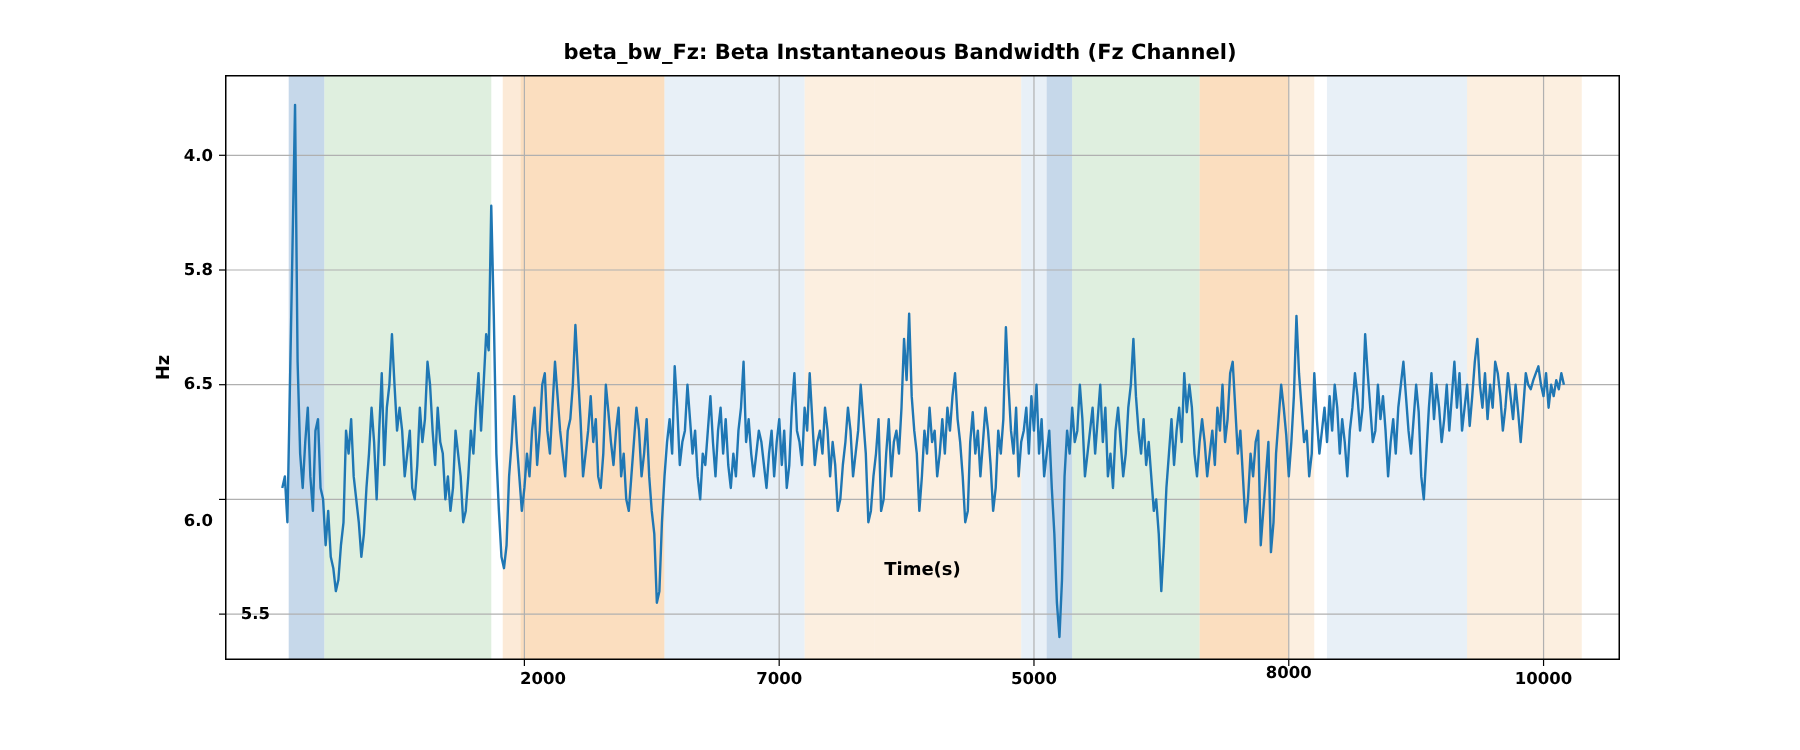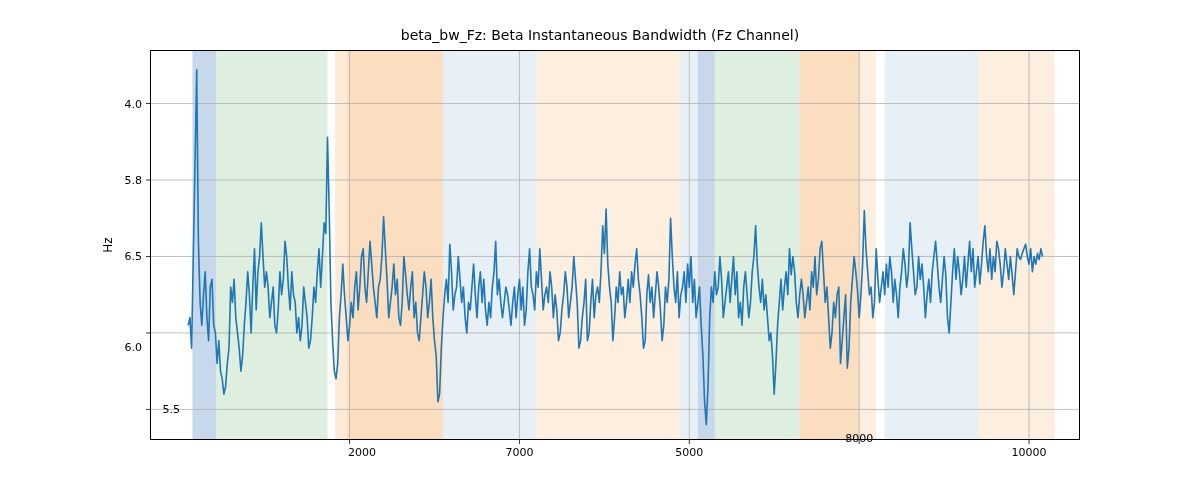--- a/index.html
+++ b/index.html
@@ -9,20 +9,21 @@
     height: 500px;
     background: #ffffff;
     font-family: "DejaVu Sans", Arial, sans-serif;
     font-size: 12px;
     color: #000;
   }
   .figure {
     position: relative;
     width: 1200px;
     height: 408px;
+    font-weight: bold;
   }
   .title {
     position: absolute;
     left: 0;
     right: 0;
     top: 27px;
     text-align: center;
     font-size: 14px;
   }
   .axes {
@@ -106,29 +107,30 @@
         <line x1="709.1780821917808" x2="709.1780821917808" y1="390" y2="394" stroke="#000" stroke-width="0.8"></line>
         <line x1="879.0410958904109" x2="879.0410958904109" y1="390" y2="394" stroke="#000" stroke-width="0.8"></line>
         <line x1="0" x2="-4" y1="359.4117647058823" y2="359.4117647058823" stroke="#000" stroke-width="0.8"></line>
         <line x1="0" x2="-4" y1="282.9411764705882" y2="282.9411764705882" stroke="#000" stroke-width="0.8"></line>
         <line x1="0" x2="-4" y1="206.4705882352941" y2="206.4705882352941" stroke="#000" stroke-width="0.8"></line>
         <line x1="0" x2="-4" y1="129.99999999999994" y2="129.99999999999994" stroke="#000" stroke-width="0.8"></line>
         <line x1="0" x2="-4" y1="53.5294117647058" y2="53.5294117647058" stroke="#000" stroke-width="0.8"></line>
       </svg>
   </div>
 
+  <div class="xlabel">Time(s)</div>
   <div class="ylabel">
     <span>Hz</span>
   </div>
 
   <div id="tick-container">
       <div class="ticklabel" style="left: 362px; top: 446px; transform: translateX(-50%);">2000</div>
       <div class="ticklabel" style="left: 519.452px; top: 446px; transform: translateX(-50%);">7000</div>
       <div class="ticklabel" style="left: 689.315px; top: 446px; transform: translateX(-50%);">5000</div>
-      <div class="ticklabel" style="left: 859.178px; top: 432px; transform: translateX(-50%);">8000</div>
+      <div class="ticklabel" style="left: 859.178px; top: 442px; transform: translateX(-50%);">8000</div>
       <div class="ticklabel" style="left: 1029.04px; top: 446px; transform: translateX(-50%);">10000</div>
       <div class="ticklabel" style="left: 142px; top: 409.412px; transform: translate(-100%, -50%); margin-left: 38px;">5.5</div>
       <div class="ticklabel" style="left: 142px; top: 347px; transform: translate(-100%, -50%);">6.0</div>
       <div class="ticklabel" style="left: 142px; top: 256.471px; transform: translate(-100%, -50%);">6.5</div>
       <div class="ticklabel" style="left: 142px; top: 180px; transform: translate(-100%, -50%);">5.8</div>
       <div class="ticklabel" style="left: 142px; top: 103.529px; transform: translate(-100%, -50%);">4.0</div>
     </div>
 </div>
 
 </body></html>

